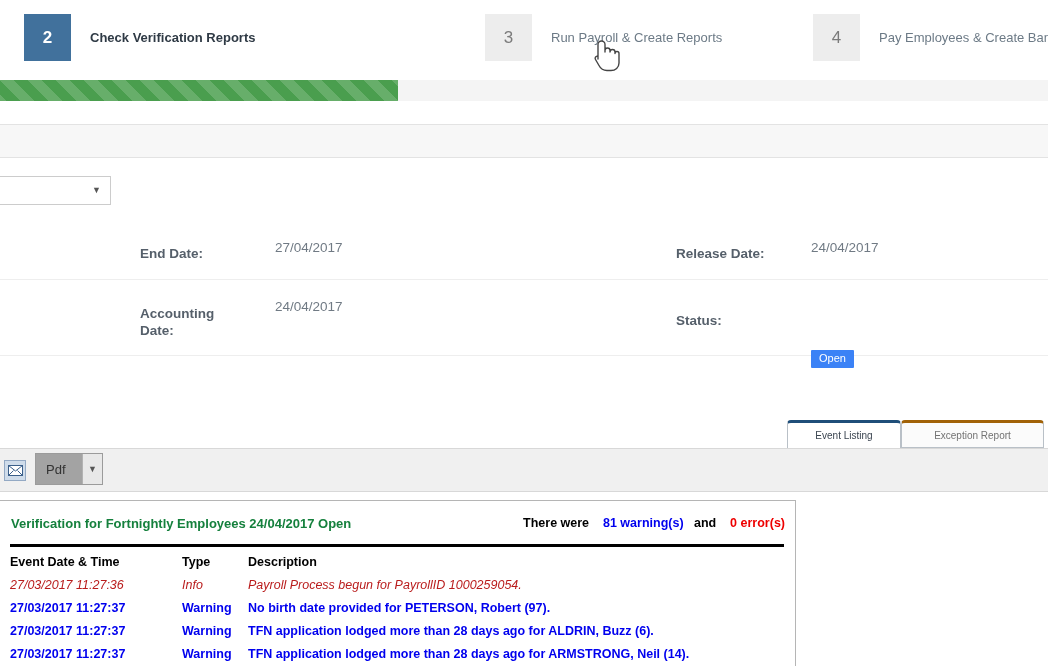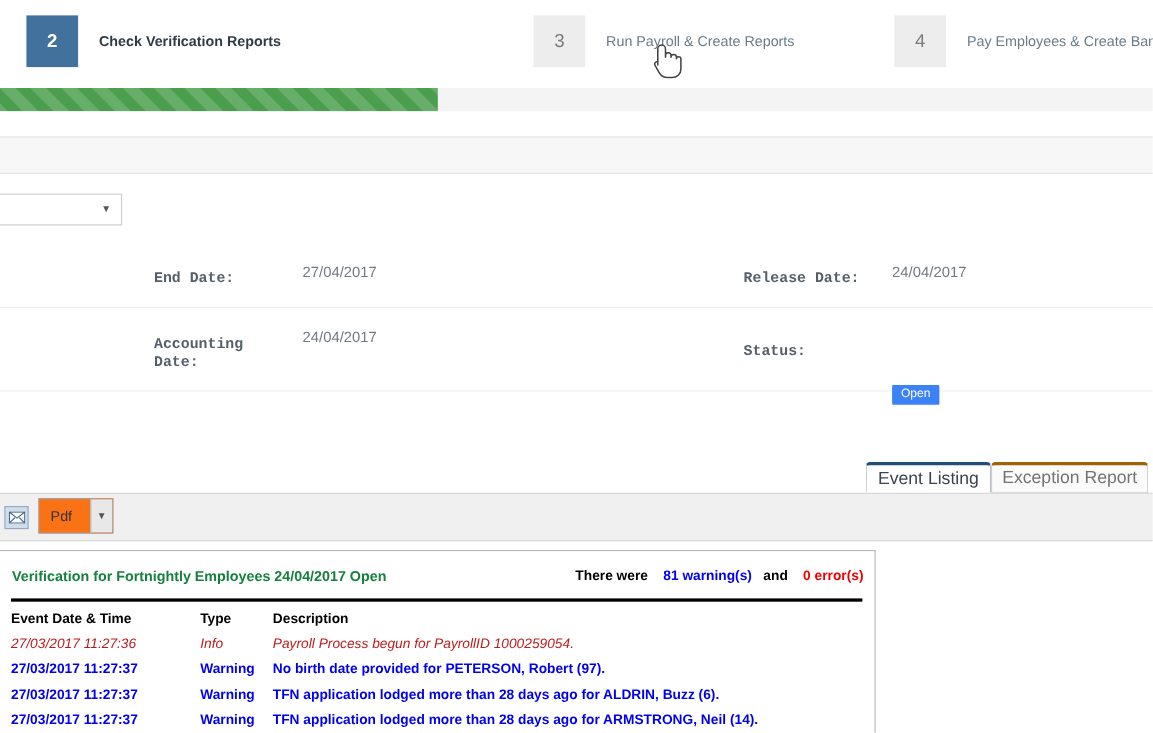--- a/index.html
+++ b/index.html
@@ -133,21 +133,20 @@
     box-sizing: border-box;
   }
   .detail-row.r1 { height: 56px; }
   .detail-row.r2 { height: 76px; }
   .cell-label {
     position: absolute;
     font-size: 13.5px;
     font-weight: bold;
     color: #555f6a;
     line-height: 17px;
-    font-family: Liberation Mono, monospace;
   }
   .cell-value {
     position: absolute;
     font-size: 13.5px;
     color: #707a84;
     line-height: 17px;
   }
   .lab-end     { left: 140px; top: 21px; }
   .val-end     { left: 275px; top: 15px; }
   .lab-rel     { left: 676px; top: 21px; }
@@ -174,21 +173,21 @@
     height: 28px;
   }
   .tab {
     position: absolute;
     top: 0;
     height: 28px;
     box-sizing: border-box;
     display: flex;
     align-items: center;
     justify-content: center;
-    font-size: 16px;
+    font-size: 10px;
     color: #3a4450;
     background: #ffffff;
     border-left: 1px solid #b9c0c7;
     border-right: 1px solid #b9c0c7;
     border-top: 3px solid #1f4e79;
     border-radius: 4px 4px 0 0;
   }
   .tab.inactive {
     background: #fbfbfb;
     border-top: 3px solid #a16207;
@@ -218,21 +217,21 @@
     box-sizing: border-box;
     display: flex;
     align-items: center;
     justify-content: center;
     cursor: pointer;
   }
   .format-select {
     position: absolute;
     left: 35px; top: 453px;
     width: 68px; height: 32px;
-    background: #f97316;
+    background: #a3a3a3;
     border: 1px solid #9b9b9b;
     box-sizing: border-box;
     display: flex;
     align-items: center;
   }
   .format-select .fval {
     flex: 1;
     padding-left: 10px;
     font-size: 13px;
     color: #333;

